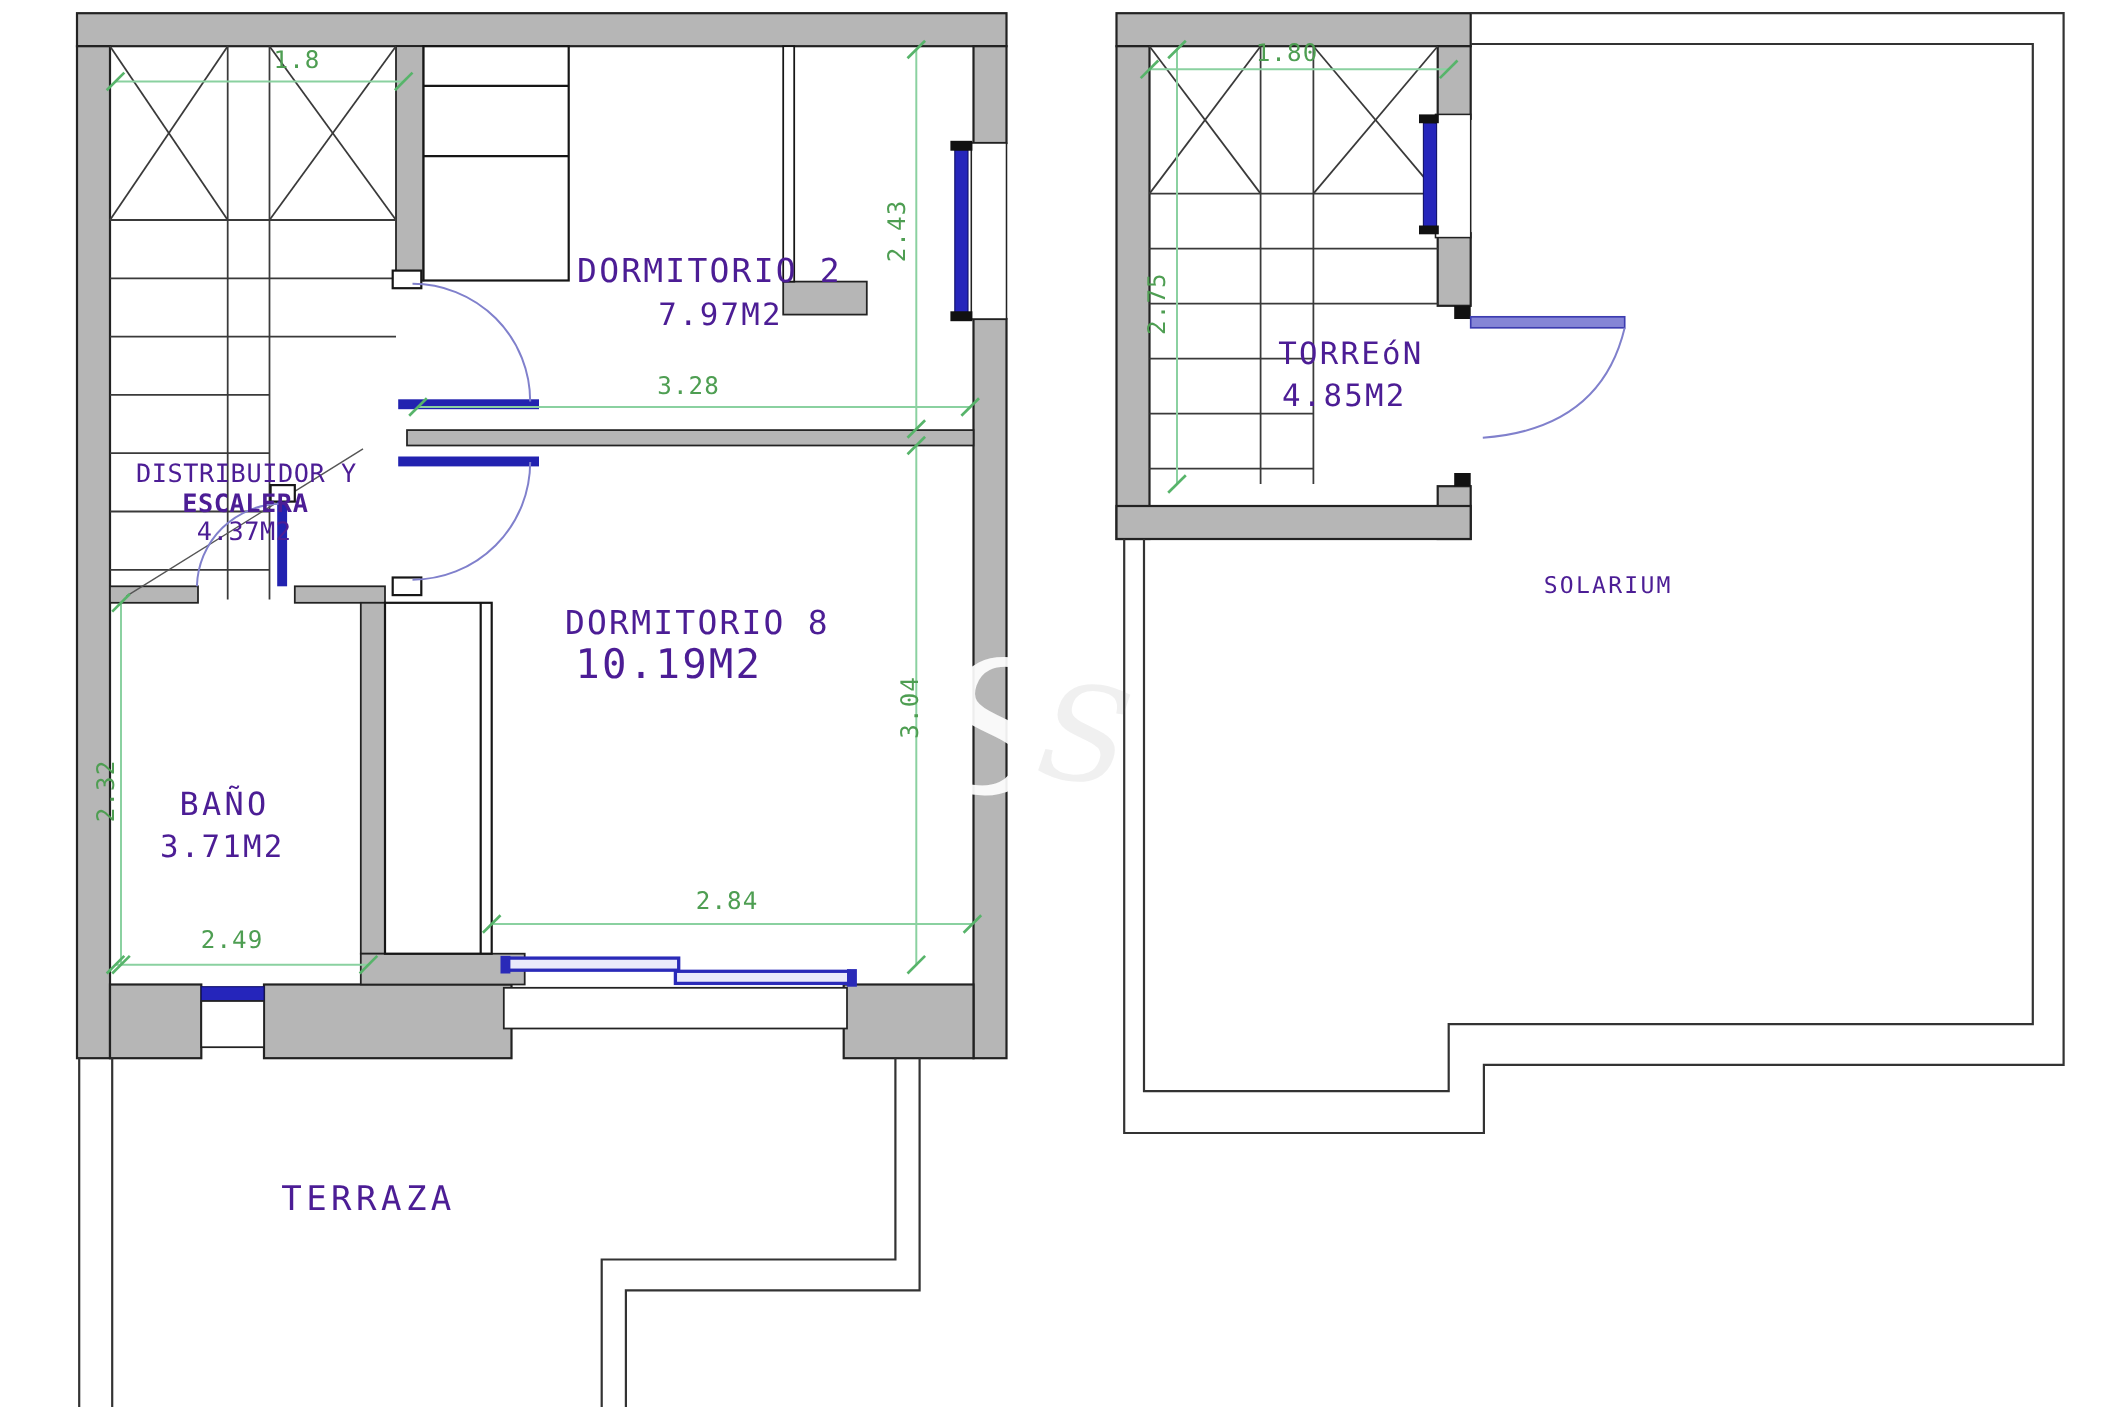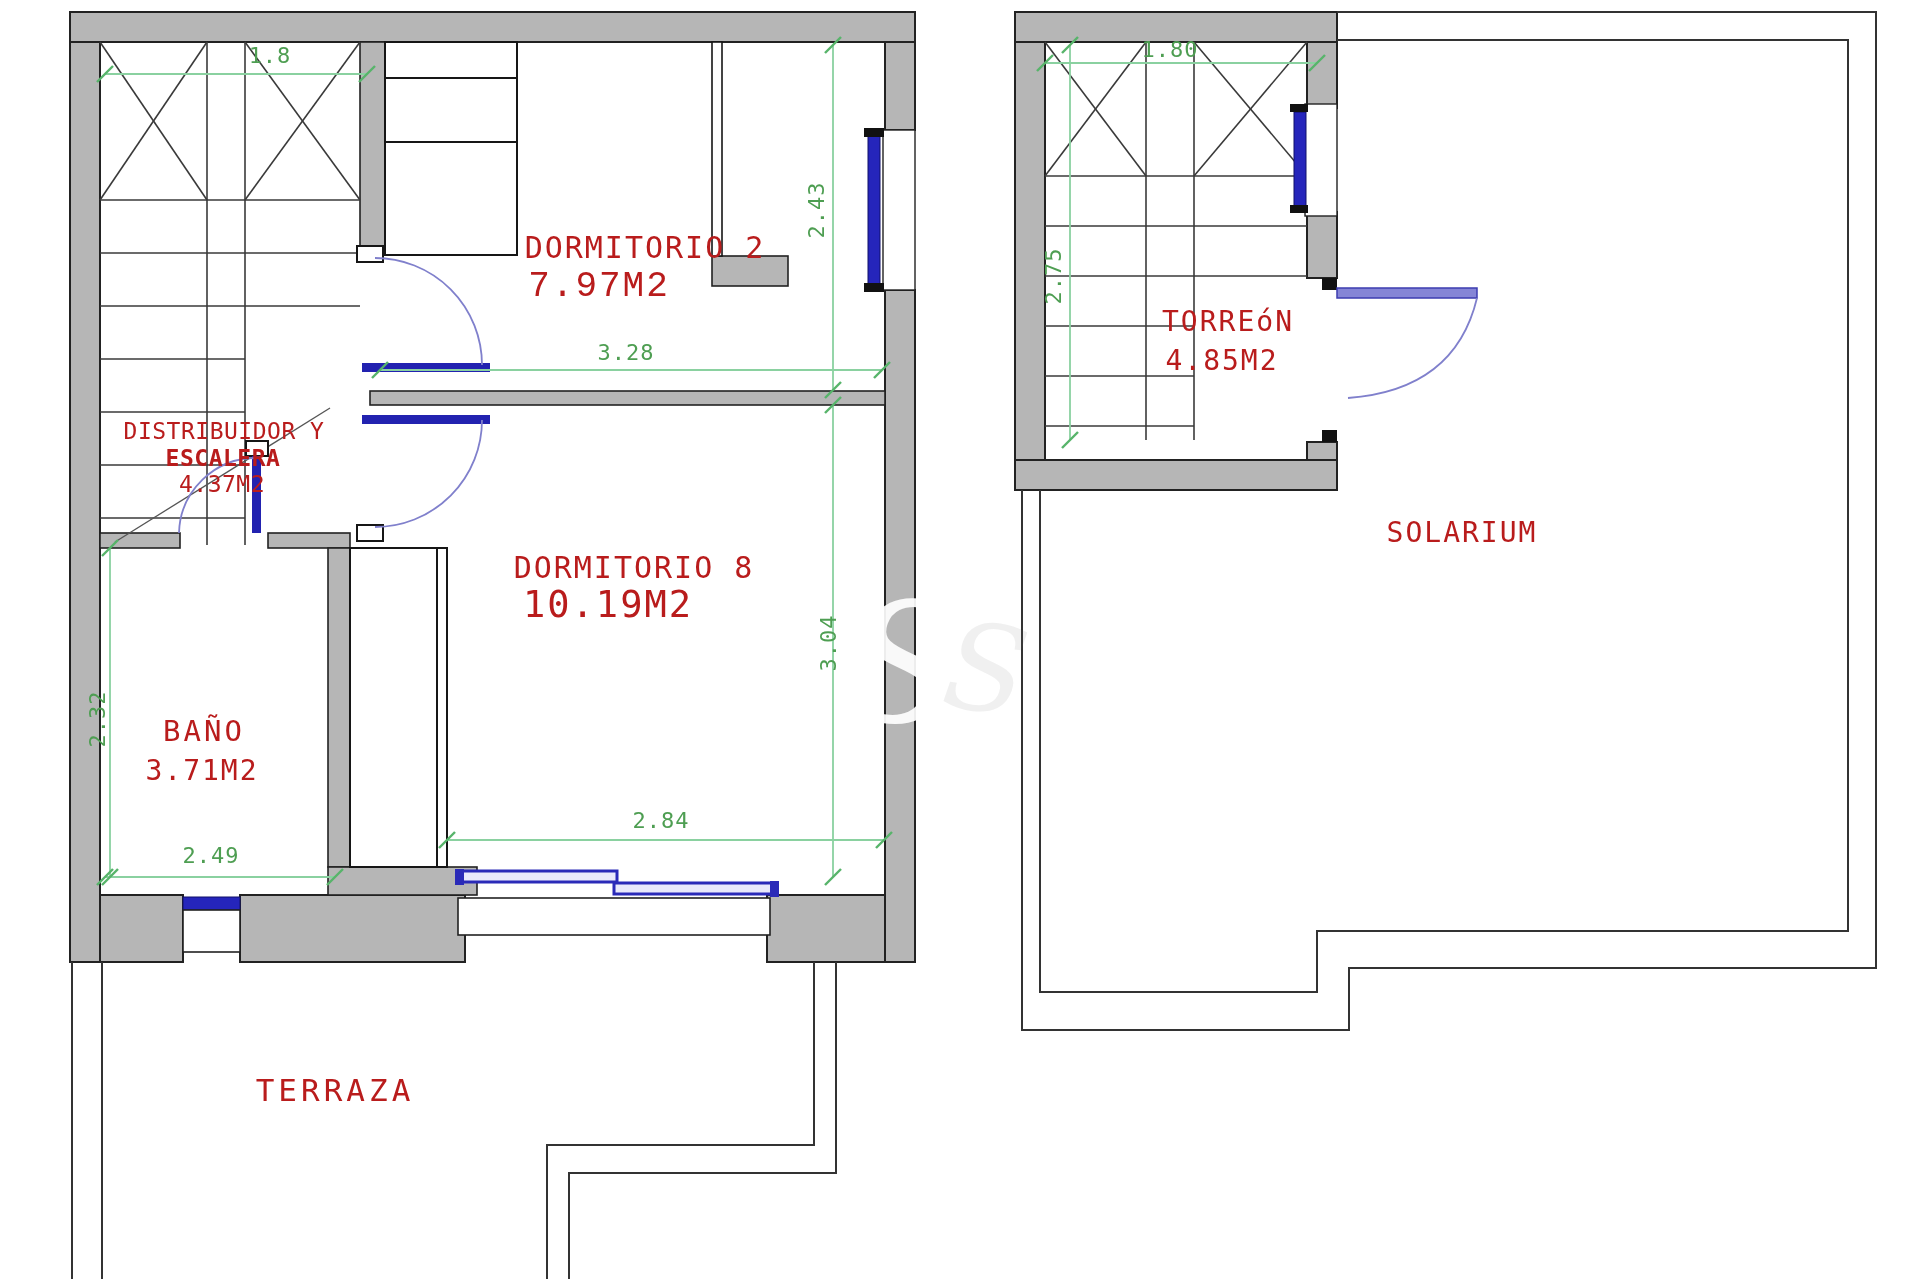--- a/index.html
+++ b/index.html
@@ -3,21 +3,21 @@
 <meta charset="utf-8">
 <style>
   html,body{margin:0;padding:0;background:#ffffff;}
   #canvas{
     position:relative;width:1920px;height:1280px;background:#ffffff;overflow:hidden;
     font-family:"DejaVu Sans Mono", monospace;
   }
   #plan-svg{position:absolute;left:0;top:0;}
   .lbl{
     position:absolute;transform:translate(-50%,-50%);
-    color:#b91c1c;white-space:nowrap;letter-spacing:2px;
+    color:#4c1d95;white-space:nowrap;letter-spacing:2px;
     font-family:"DejaVu Sans Mono", monospace;
   }
   .lbl.vert{transform:translate(-50%,-50%) rotate(-90deg);}
   .dim{color:#4e9e52;font-size:22px;letter-spacing:1px;}
   .room-big{font-size:30px;}
   .room-mid{font-size:27px;}
   .room-small{font-size:23px;letter-spacing:0.5px;}
   .wm{
     position:absolute;font-family:"DejaVu Serif", serif;font-style:italic;
     pointer-events:none;
@@ -188,38 +188,38 @@
     <line x1="102" y1="556" x2="118" y2="540"></line>
         <line x1="102" y1="885" x2="118" y2="869"></line>
     <line x1="1037" y1="71" x2="1053" y2="55"></line>
         <line x1="1309" y1="71" x2="1325" y2="55"></line>
     <line x1="1062" y1="53" x2="1078" y2="37"></line>
         <line x1="1062" y1="448" x2="1078" y2="432"></line>
   </g>
 </svg>
 
 <div class="lbl room-big" style="left:645px;top:247px;">DORMITORIO 2</div>
-<div class="lbl room-big" style="left:599px;top:286px;font-size:36px;font-family:Liberation Mono, monospace;">7.97M2</div>
+<div class="lbl room-big" style="left:655px;top:286px;font-size:28px;">7.97M2</div>
 
 <div class="lbl room-big" style="left:634px;top:567px;">DORMITORIO 8</div>
 <div class="lbl room-big" style="left:608px;top:604px;font-size:37px;">10.19M2</div>
 
 <div class="lbl room-small" style="left:224px;top:431px;">DISTRIBUIDOR Y</div>
 <div class="lbl room-small" style="left:223px;top:458px;font-weight:bold;">ESCALERA</div>
 <div class="lbl room-small" style="left:222px;top:484px;">4.37M2</div>
 
 <div class="lbl room-mid" style="left:204px;top:731px;font-size:29px;letter-spacing:3px;">BAÑO</div>
 <div class="lbl room-mid" style="left:202px;top:770px;font-size:28px;">3.71M2</div>
 
 <div class="lbl room-big" style="left:335px;top:1090px;font-size:31px;letter-spacing:4px;">TERRAZA</div>
 
 <div class="lbl room-mid" style="left:1228px;top:321px;font-size:28px;">TORREóN</div>
 <div class="lbl room-mid" style="left:1222px;top:360px;font-size:28px;">4.85M2</div>
 
-<div class="lbl room-big" style="left:1462px;top:532px;font-size:28px;letter-spacing:2px;text-align:center;">SOLARIUM</div>
+<div class="lbl room-big" style="left:1462px;top:532px;font-size:21px;letter-spacing:2px;text-align:center;">SOLARIUM</div>
 
 <div class="lbl dim" style="left:270px;top:55px;">1.8</div>
 <div class="lbl dim vert" style="left:816px;top:210px;">2.43</div>
 <div class="lbl dim" style="left:626px;top:352px;">3.28</div>
 <div class="lbl dim vert" style="left:828px;top:643px;">3.04</div>
 <div class="lbl dim" style="left:661px;top:820px;">2.84</div>
 <div class="lbl dim" style="left:211px;top:855px;">2.49</div>
 <div class="lbl dim vert" style="left:97px;top:719px;">2.32</div>
 <div class="lbl dim" style="left:1170px;top:49px;">1.80</div>
 <div class="lbl dim vert" style="left:1053px;top:276px;">2.75</div>

